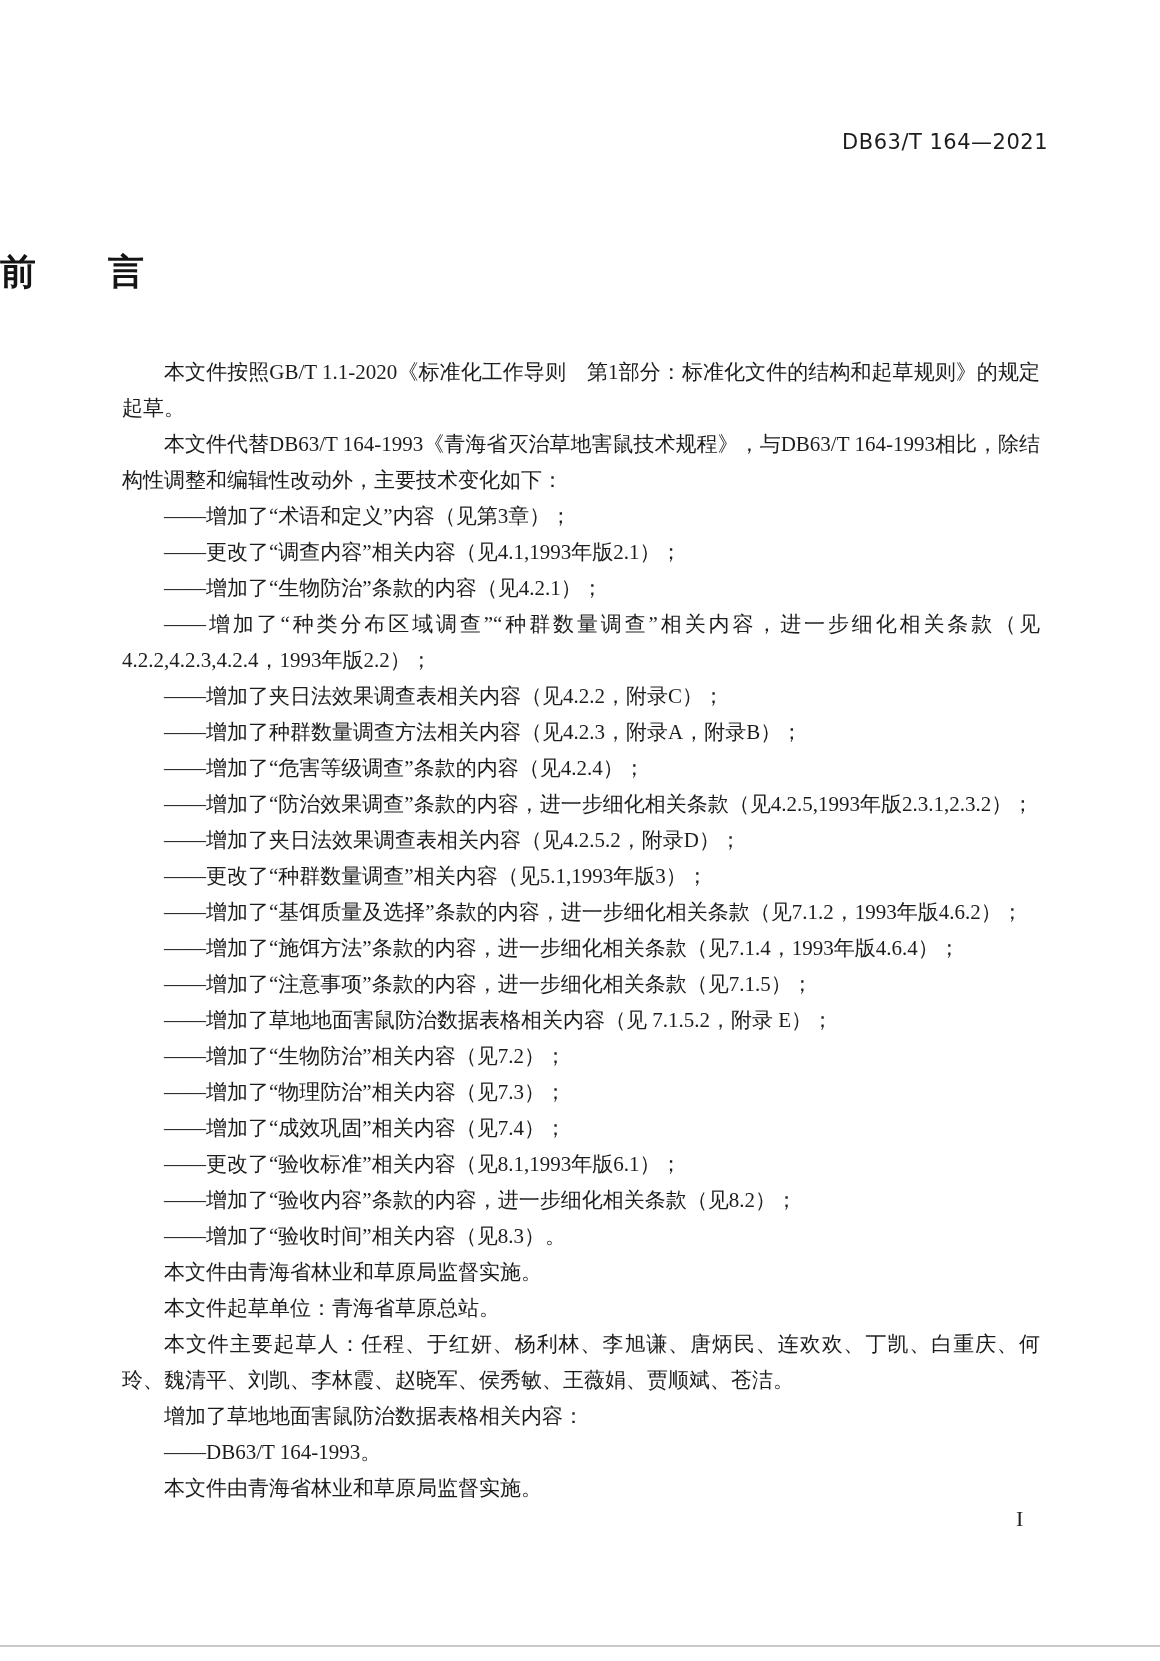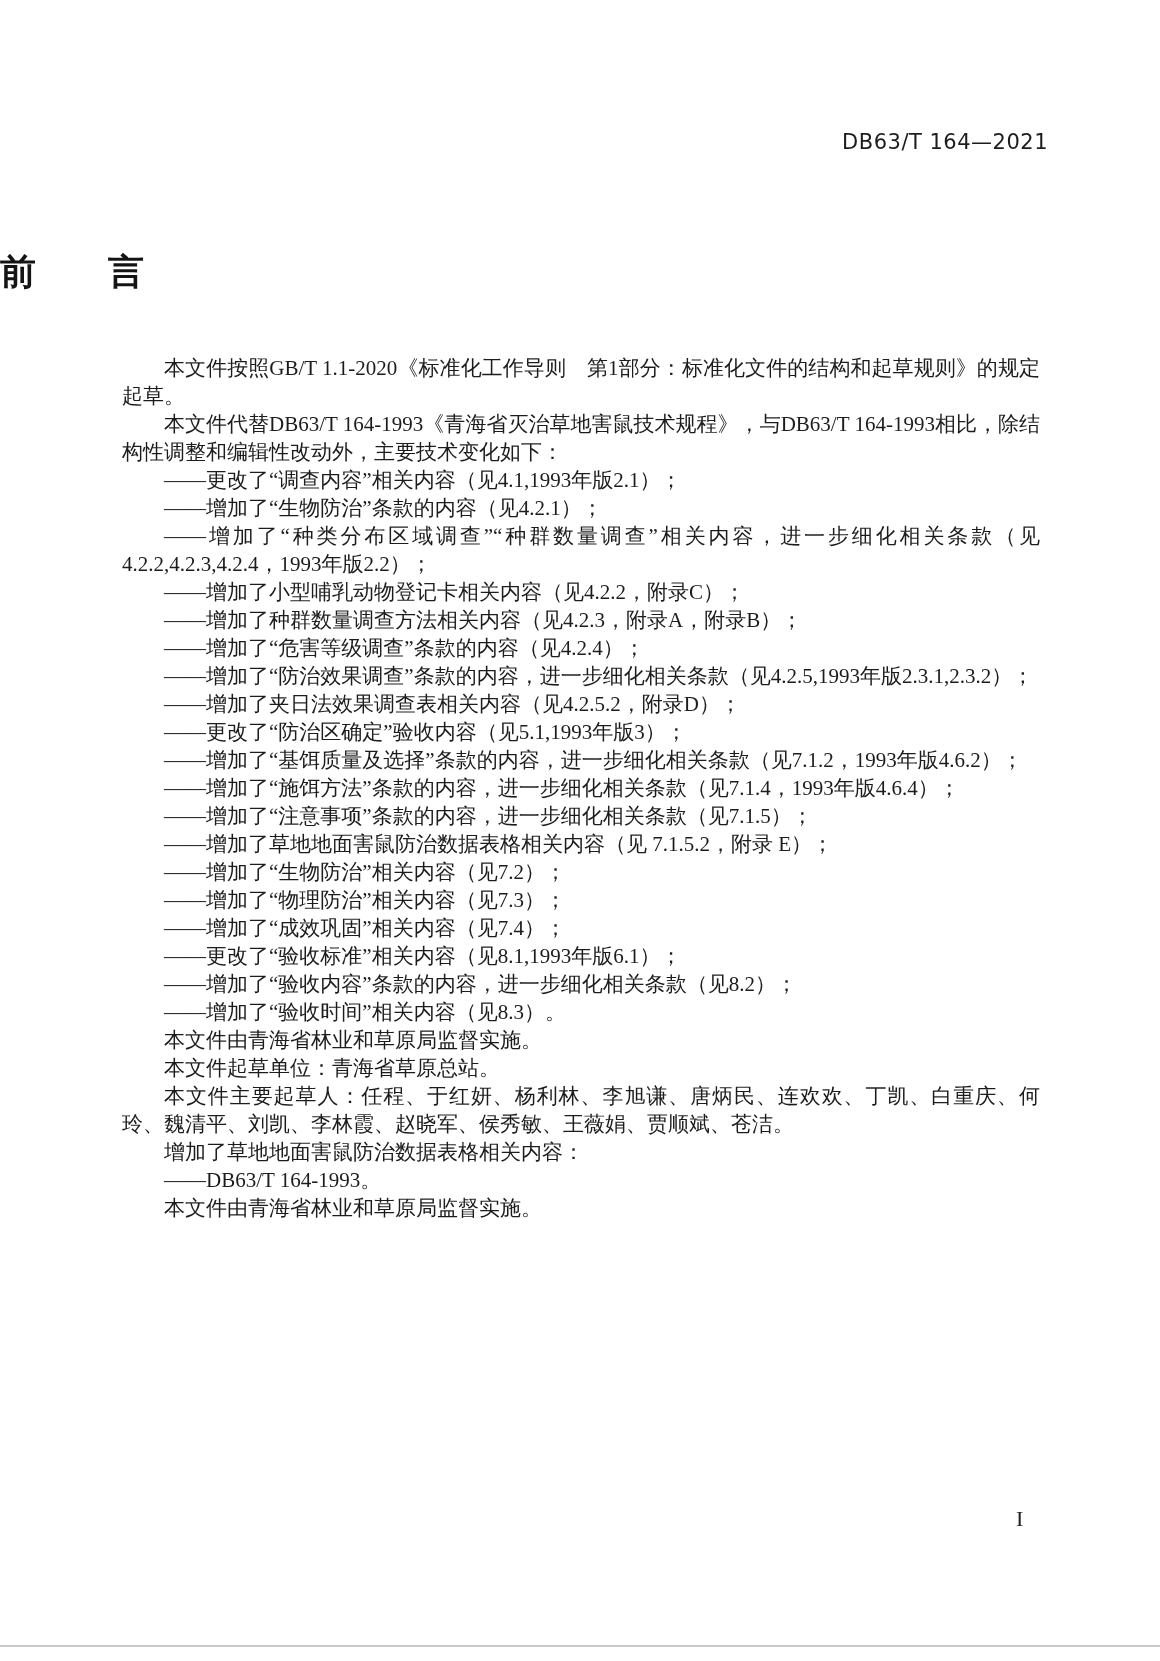--- a/index.html
+++ b/index.html
@@ -36,21 +36,21 @@
     color: #141414;
   }
 
   .content {
     position: absolute;
     top: 354px;
     left: 122px;
     width: 918px;
     font-family: "Liberation Serif", "DejaVu Serif", serif;
     font-size: 21px;
-    line-height: 28px;
+    line-height: 36px;
     text-align: justify;
     color: #1c1c1c;
   }
 
   .content p {
     margin: 0;
     padding: 0;
     text-indent: 2em;
   }
 
@@ -77,29 +77,30 @@
 
 <div class="page">
 
   <div class="doc-header">DB63/T 164—2021</div>
 
   <h1 class="doc-title">前　　言</h1>
 
   <div class="content">
       <p>本文件按照GB/T 1.1-2020《标准化工作导则　第1部分：标准化文件的结构和起草规则》的规定起草。</p>
       <p>本文件代替DB63/T 164-1993《青海省灭治草地害鼠技术规程》，与DB63/T 164-1993相比，除结构性调整和编辑性改动外，主要技术变化如下：</p>
+      <p>——增加了“术语和定义”内容（见第3章）；</p>
       <p>——更改了“调查内容”相关内容（见4.1,1993年版2.1）；</p>
       <p>——增加了“生物防治”条款的内容（见4.2.1）；</p>
       <p>——增加了“种类分布区域调查”“种群数量调查”相关内容，进一步细化相关条款（见4.2.2,4.2.3,4.2.4，1993年版2.2）；</p>
-      <p>——增加了小型哺乳动物登记卡相关内容（见4.2.2，附录C）；</p>
+      <p>——增加了夹日法效果调查表相关内容（见4.2.2，附录C）；</p>
       <p>——增加了种群数量调查方法相关内容（见4.2.3，附录A，附录B）；</p>
       <p>——增加了“危害等级调查”条款的内容（见4.2.4）；</p>
       <p>——增加了“防治效果调查”条款的内容，进一步细化相关条款（见4.2.5,1993年版2.3.1,2.3.2）；</p>
       <p>——增加了夹日法效果调查表相关内容（见4.2.5.2，附录D）；</p>
-      <p>——更改了“防治区确定”验收内容（见5.1,1993年版3）；</p>
+      <p>——更改了“种群数量调查”相关内容（见5.1,1993年版3）；</p>
       <p>——增加了“基饵质量及选择”条款的内容，进一步细化相关条款（见7.1.2，1993年版4.6.2）；</p>
       <p>——增加了“施饵方法”条款的内容，进一步细化相关条款（见7.1.4，1993年版4.6.4）；</p>
       <p>——增加了“注意事项”条款的内容，进一步细化相关条款（见7.1.5）；</p>
       <p>——增加了草地地面害鼠防治数据表格相关内容（见 7.1.5.2，附录 E）；</p>
       <p>——增加了“生物防治”相关内容（见7.2）；</p>
       <p>——增加了“物理防治”相关内容（见7.3）；</p>
       <p>——增加了“成效巩固”相关内容（见7.4）；</p>
       <p>——更改了“验收标准”相关内容（见8.1,1993年版6.1）；</p>
       <p>——增加了“验收内容”条款的内容，进一步细化相关条款（见8.2）；</p>
       <p>——增加了“验收时间”相关内容（见8.3）。</p>

